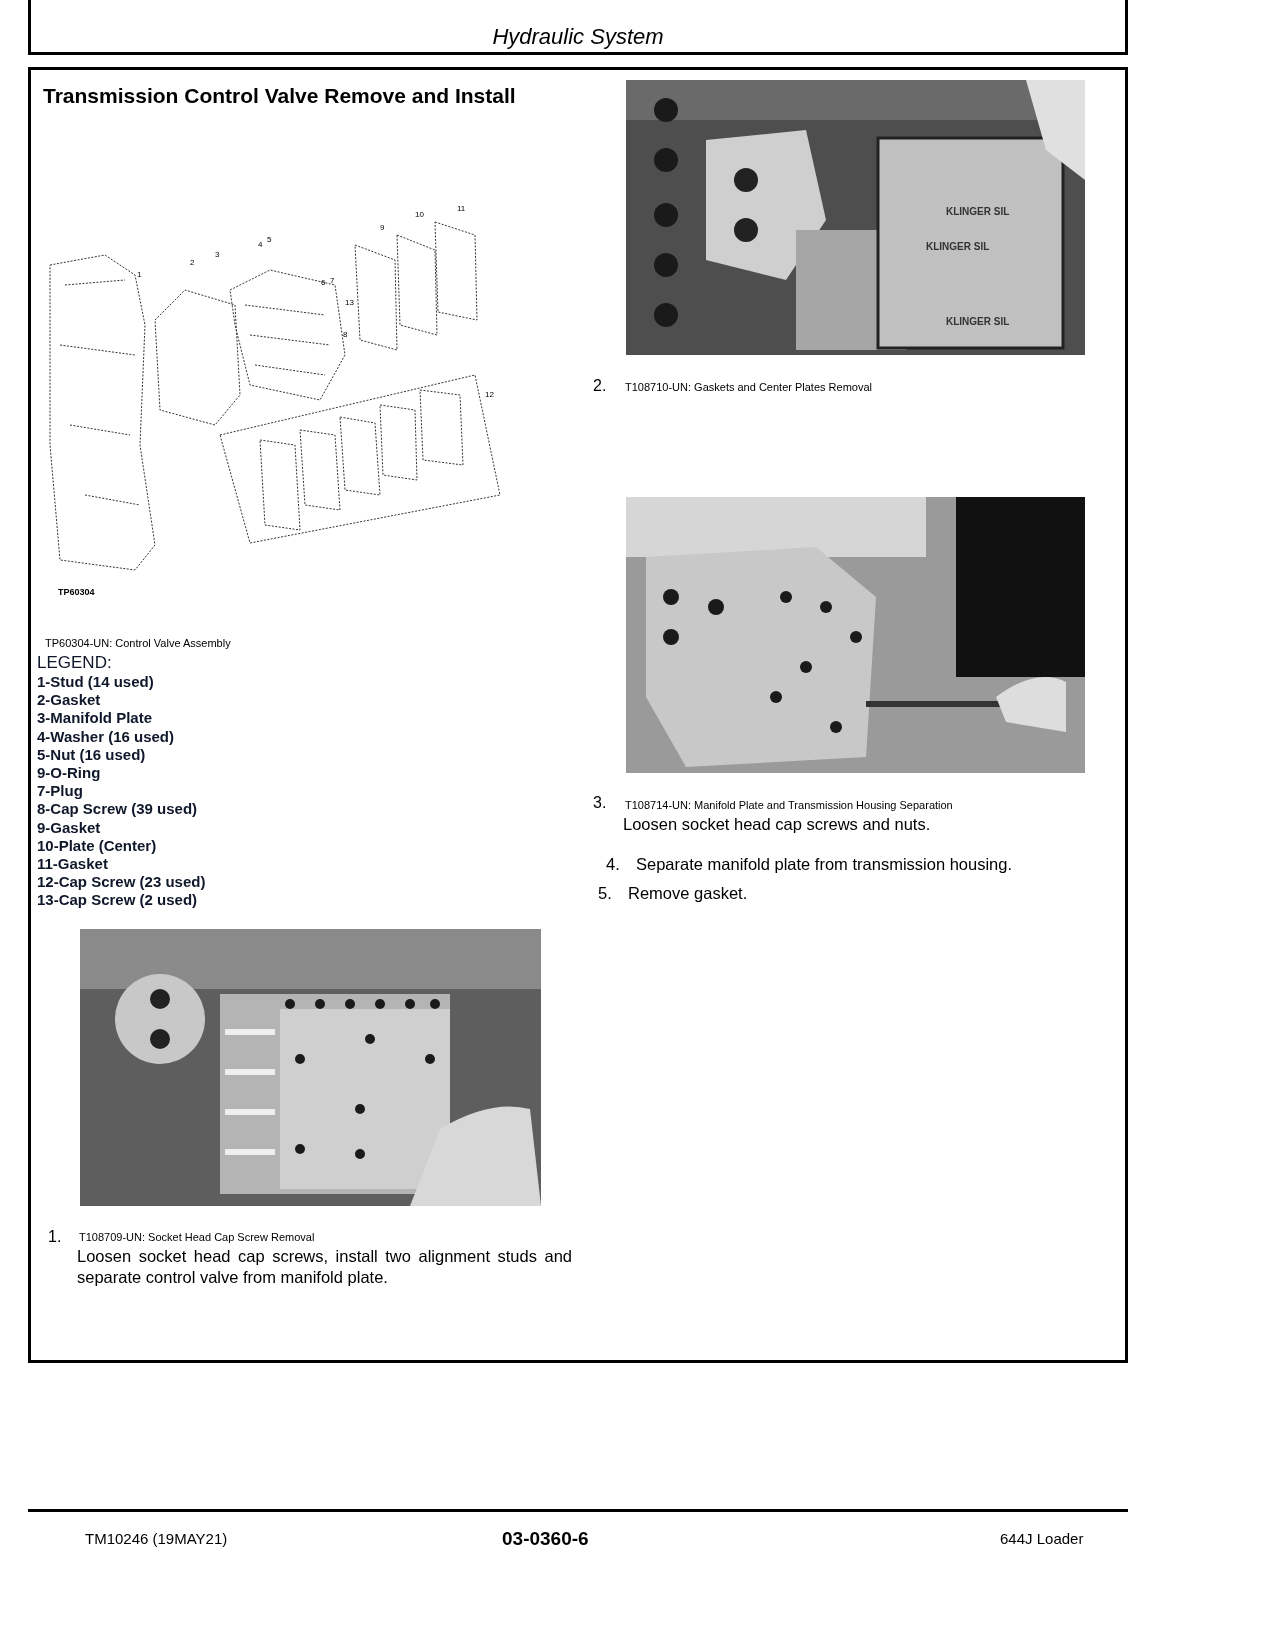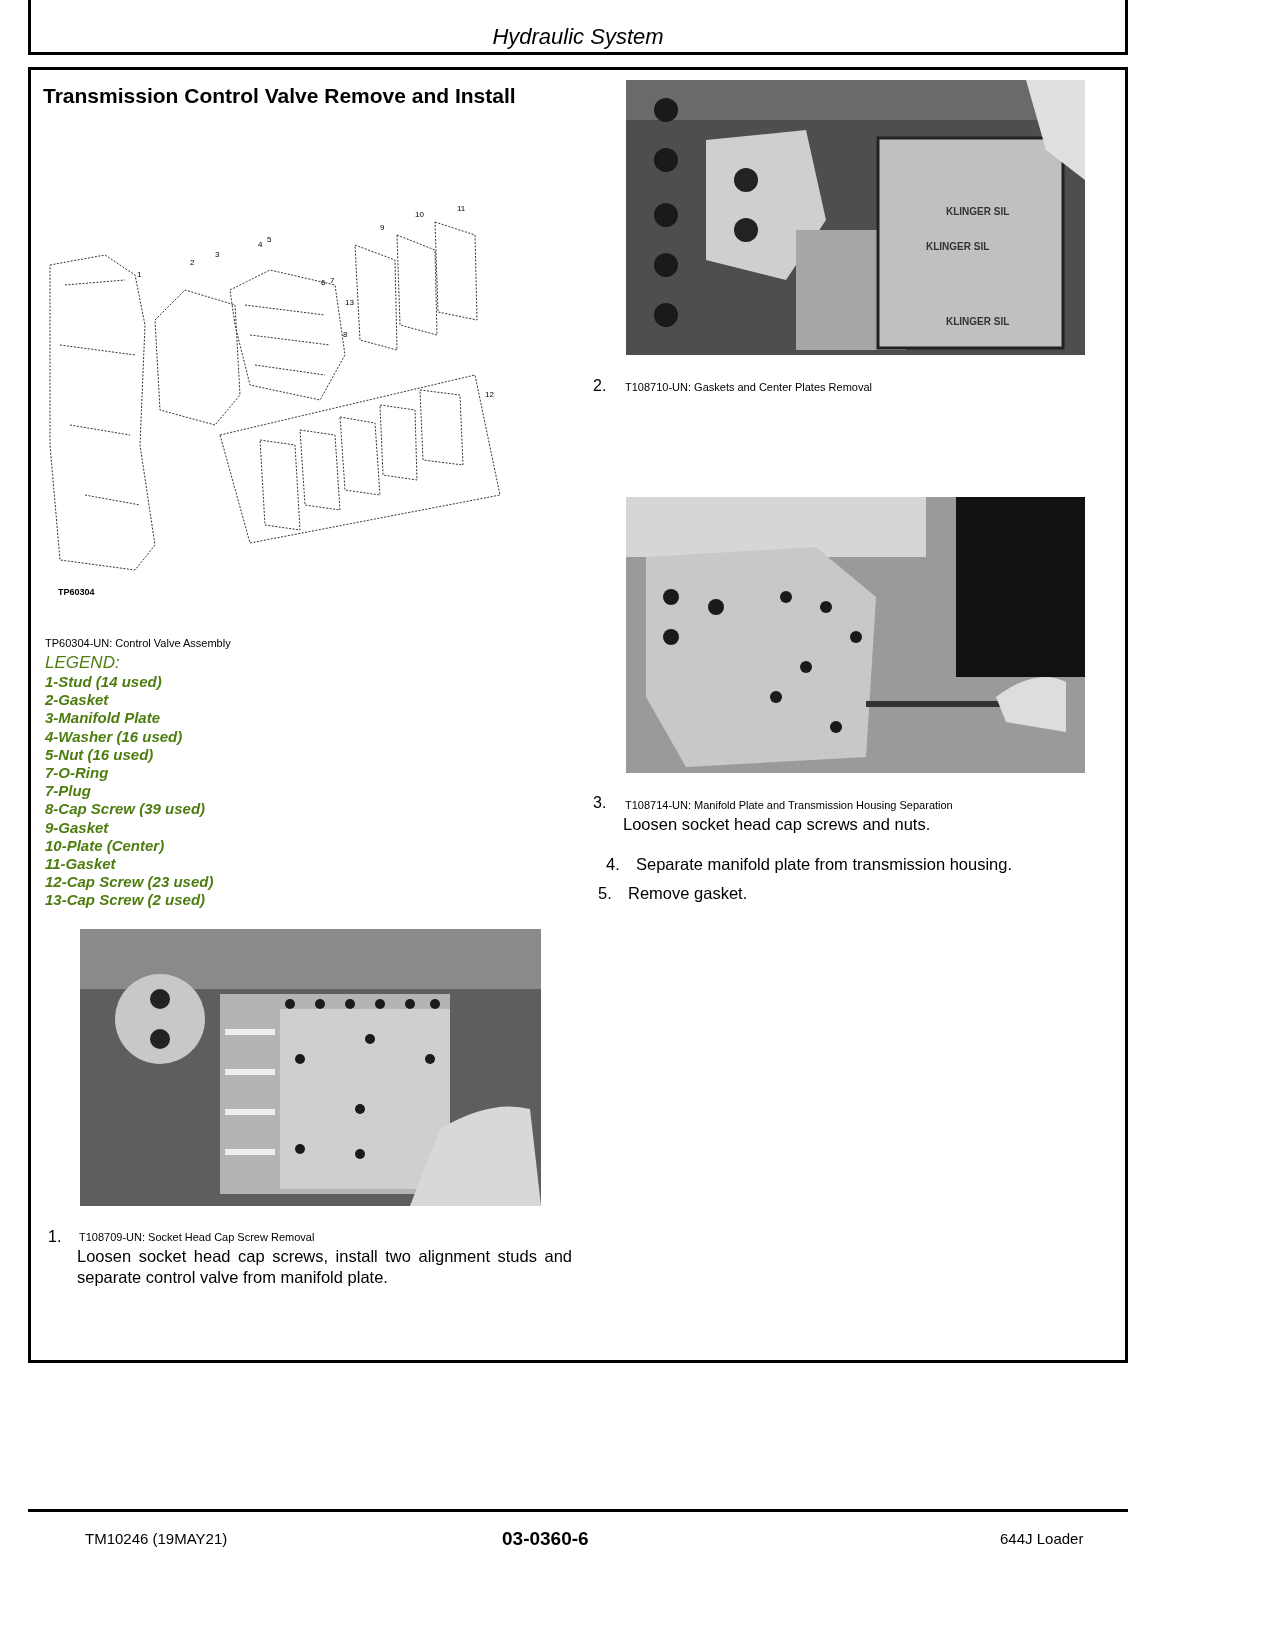--- a/index.html
+++ b/index.html
@@ -5,21 +5,21 @@
   html, body { margin: 0; padding: 0; background: #ffffff; }
   body { width: 1275px; height: 1650px; position: relative; font-family: "Liberation Sans", "DejaVu Sans", sans-serif; color: #000; overflow: hidden; }
   .header-box { position: absolute; left: 28px; top: -4px; width: 1094px; height: 56px; border: 3px solid #000; border-top: none; border-right-width: 3px; }
   .header-title { position: absolute; left: 0; right: 0; top: 28px; text-align: center; font-style: italic; font-size: 22px; }
   .main-box { position: absolute; left: 28px; top: 67px; width: 1094px; height: 1290px; border: 3px solid #000; }
   .page-title { position: absolute; left: 43px; top: 80px; width: 560px; font-size: 21px; font-weight: bold; line-height: 31px; }
   .diagram { position: absolute; left: 45px; top: 195px; width: 475px; height: 380px; }
   .fig-id { position: absolute; left: 58px; top: 587px; font-size: 9px; font-weight: bold; }
   .caption { font-size: 11px; }
   .cap-main { position: absolute; left: 45px; top: 637px; }
-  .legend { position: absolute; left: 45px; top: 653px; color: #4d7c0f; font-style: italic; }
+  .legend { position: absolute; left: 37px; top: 653px; color: #0f172a; }
   .legend-head { font-size: 17px; line-height: 20px; }
   .legend-item { font-size: 15px; font-weight: bold; line-height: 18.2px; }
   .photo { position: absolute; background: #4d7c0f; overflow: hidden; }
   .step { position: absolute; }
   .step-num { position: absolute; left: 0; top: 0; font-size: 16px; }
   .step-cap { position: absolute; font-size: 11px; white-space: nowrap; }
   .step-text { position: absolute; font-size: 16.5px; line-height: 21px; }
   .plain-step { position: absolute; font-size: 16.5px; white-space: nowrap; }
   .plain-step .n { display: inline-block; width: 30px; }
   .footer-rule { position: absolute; left: 28px; top: 1509px; width: 1100px; height: 3px; background: #000; }
@@ -83,21 +83,21 @@
 <div class="fig-id">TP60304</div>
 <div class="caption cap-main">TP60304-UN: Control Valve Assembly</div>
 
 <div class="legend">
   <div class="legend-head">LEGEND:</div>
   <div class="legend-item">1-Stud (14 used)</div>
   <div class="legend-item">2-Gasket</div>
   <div class="legend-item">3-Manifold Plate</div>
   <div class="legend-item">4-Washer (16 used)</div>
   <div class="legend-item">5-Nut (16 used)</div>
-  <div class="legend-item">7-O-Ring</div>
+  <div class="legend-item">9-O-Ring</div>
   <div class="legend-item">7-Plug</div>
   <div class="legend-item">8-Cap Screw (39 used)</div>
   <div class="legend-item">9-Gasket</div>
   <div class="legend-item">10-Plate (Center)</div>
   <div class="legend-item">11-Gasket</div>
   <div class="legend-item">12-Cap Screw (23 used)</div>
   <div class="legend-item">13-Cap Screw (2 used)</div>
 </div>
 
 <div class="photo" style="left:80px; top:929px; width:461px; height:277px;">

